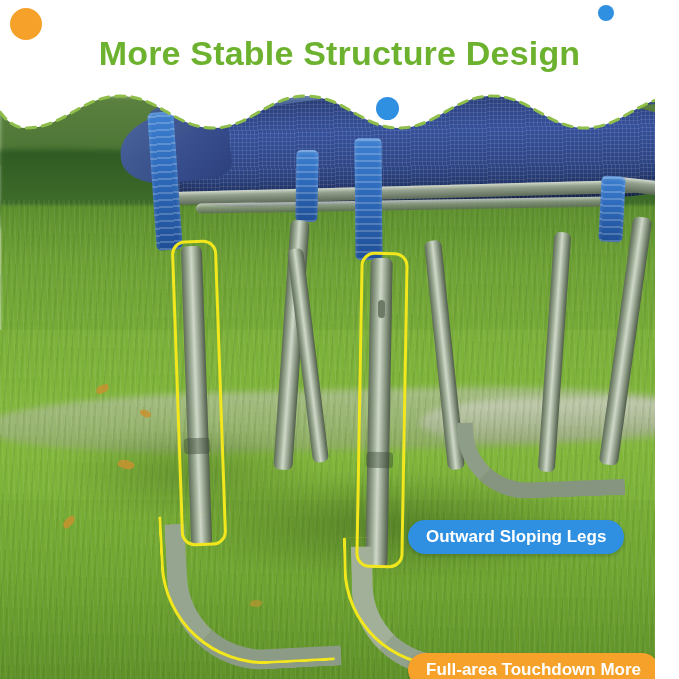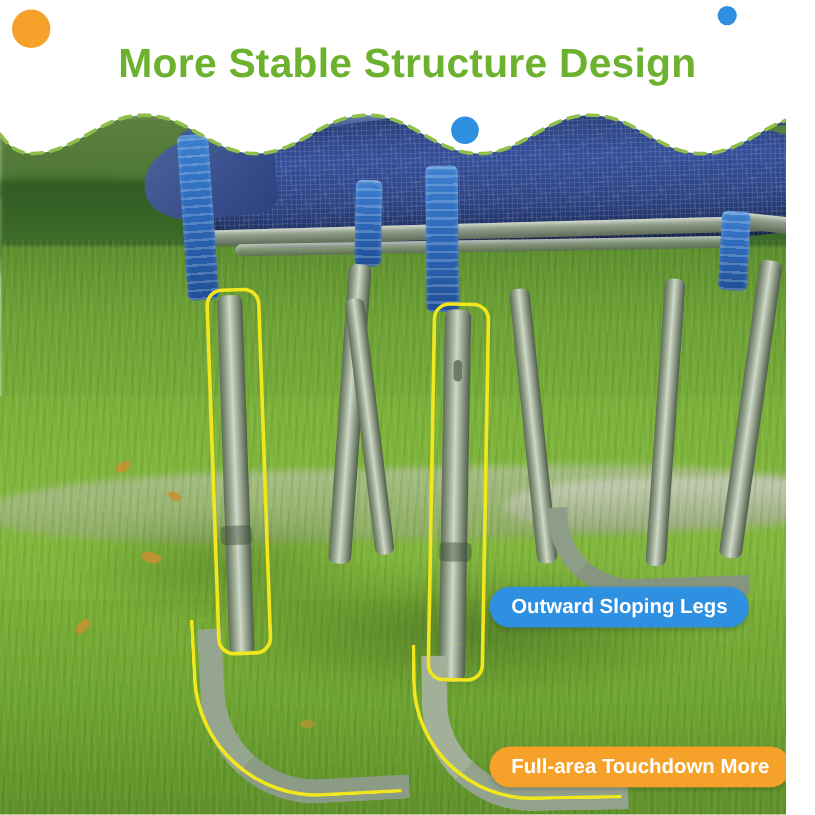--- a/index.html
+++ b/index.html
@@ -245,20 +245,21 @@
     justify-content: center;
     color: #ffffff;
     font-weight: bold;
     font-size: 17px;
     border-radius: 18px;
     padding: 0 18px;
     height: 34px;
     white-space: nowrap;
     font-family: "Liberation Sans", sans-serif;
     box-shadow: 0 2px 4px rgba(0,0,0,0.18);
+    margin-top: 31px;
   }
   .callout-blue {
     left: 408px; top: 489px;
     background: #2f8fe0;
   }
   .callout-orange {
     left: 408px; top: 622px;
     background: #f5a12a;
   }
 </style>

